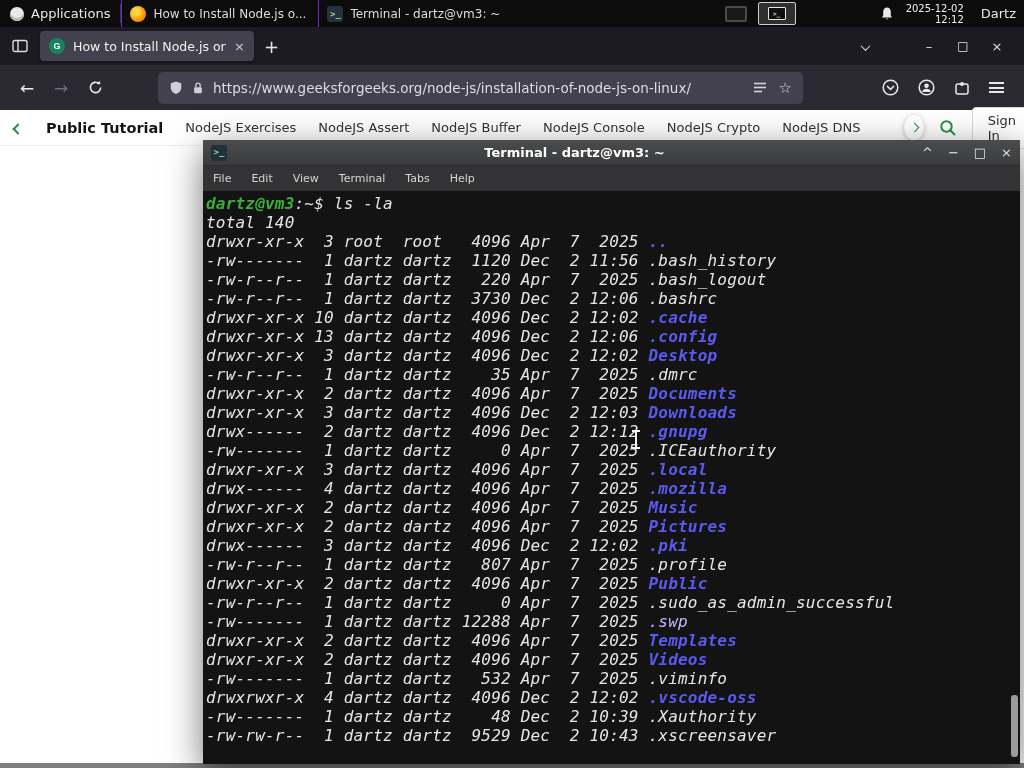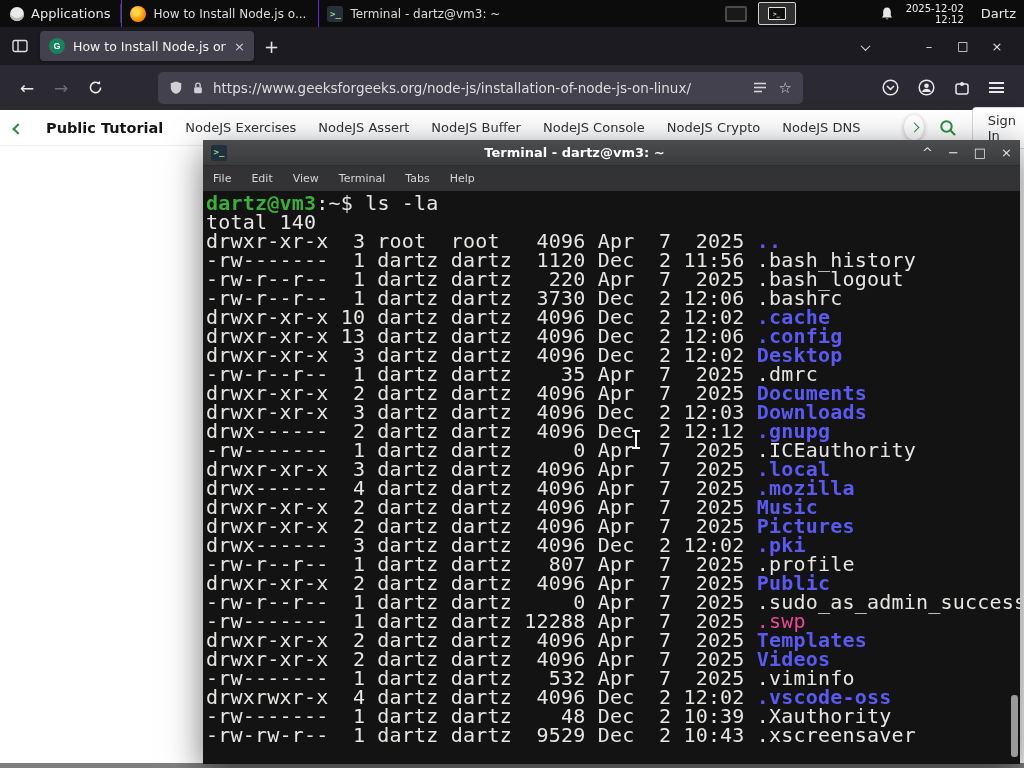--- a/index.html
+++ b/index.html
@@ -88,26 +88,26 @@
     align-items:center; padding:0 8px; border-bottom:1px solid #2c2c2c; }
   .ic-termwin { width:16px; height:16px; border-radius:2px; background:#22303e;
     color:#8fe08f; font:bold 9px/15px "DejaVu Sans Mono",monospace; text-align:center; }
   .term-title .title { flex:1; text-align:center; color:#ffffff; font-size:13px; font-weight:bold; }
   .term-controls { display:flex; align-items:center; gap:15px; color:#e3e3e3; font-size:13px; }
   .term-menu { height:25px; background:#333335; display:flex; align-items:center;
     color:#d5d5d5; font-size:11px;text-align:center; }
   .term-menu span { padding:0 10px; }
   .term-body { flex:1; background:#131313; position:relative; overflow:hidden;
     padding:3px 0 0 3px; font-family:"DejaVu Sans Mono", monospace;
-    font-size:20px; line-height:19px; letter-spacing:0.2px; color:#e6e6e4; }
+    font-size:16px; line-height:19px; letter-spacing:0.2px; color:#e6e6e4;font-style:italic; }
   .tline { white-space:pre; }
   .prompt-user { color:#3cae3c; font-weight:bold; }
   .n-dir { color:#5a5af0; font-weight:bold; }
   .n-file { color:#e6e6e4; }
-  .n-dim { color:#ec4899;margin-top:24px; }
+  .n-dim { color:#c4b5fd;margin-top:24px; }
   .term-scroll-thumb { position:absolute; right:2px; top:504px; width:7px; height:62px;
     background:#9a9a9a; border-radius:3px; }
   .ibeam { position:absolute; left:432px; top:240px; width:2px; height:17px; background:#f5f5f5; }
   .ibeam::before, .ibeam::after { content:""; position:absolute; left:-3px; width:8px; height:2px; background:#f5f5f5; }
   .ibeam::before { top:-1px; } .ibeam::after { bottom:-1px; }
 
   svg { display:block; }
 </style>
 </head>
 <body>

